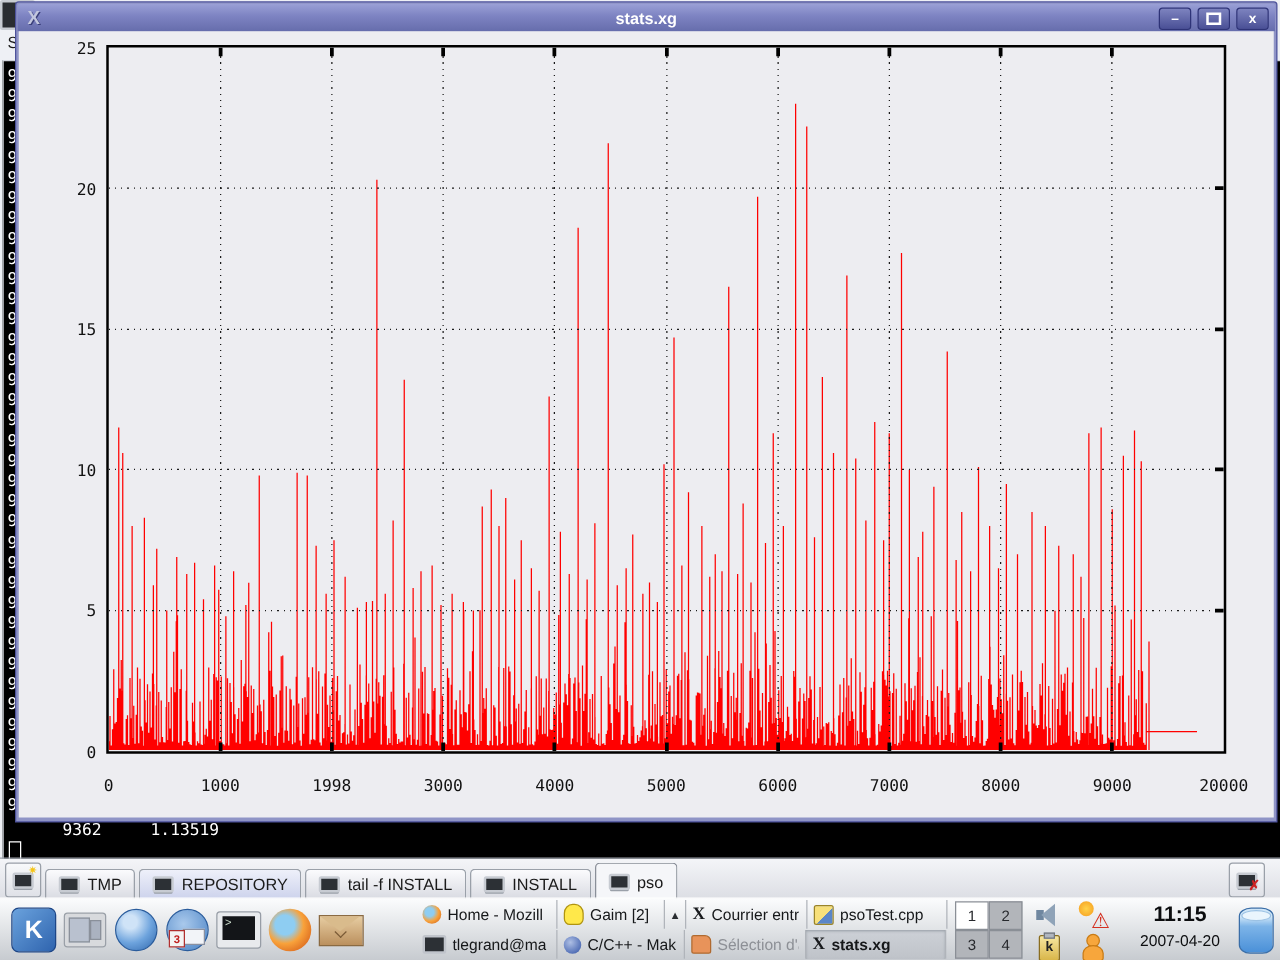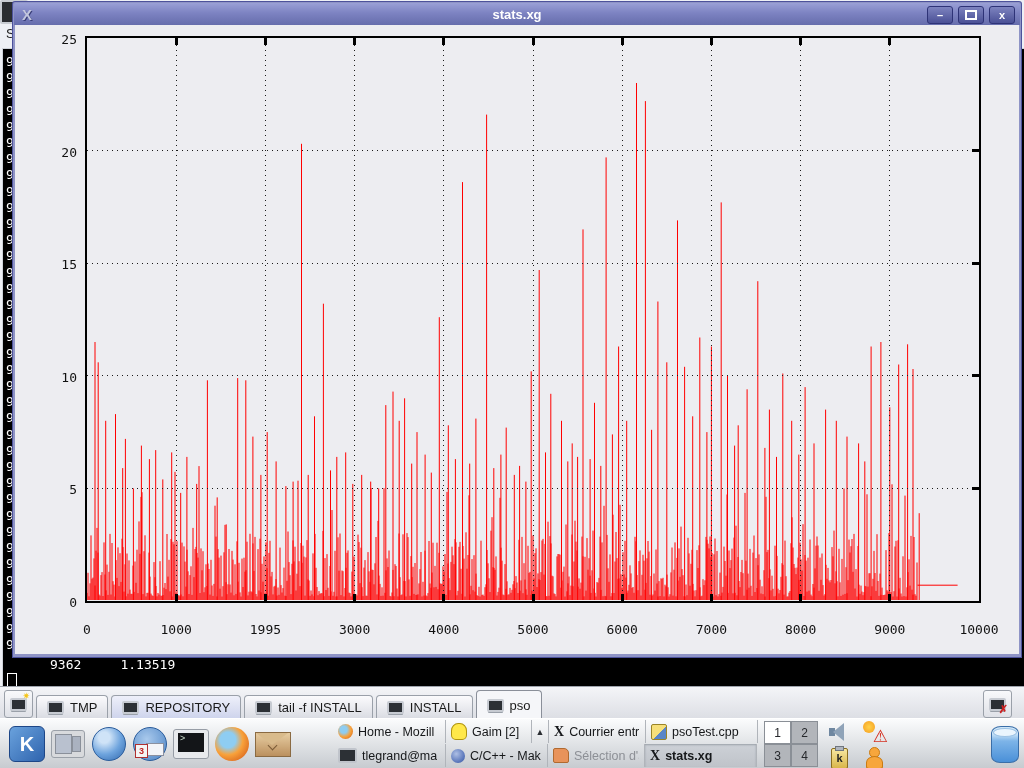--- a/index.html
+++ b/index.html
@@ -268,29 +268,29 @@
           <div class="ylab" style="top: 559px;">0</div>
           <div class="ylab" style="top: 446.4px;">5</div>
           <div class="ylab" style="top: 333.8px;">10</div>
           <div class="ylab" style="top: 221.2px;">15</div>
           <div class="ylab" style="top: 108.6px;">20</div>
           <div class="ylab" style="top: -4px;">25</div>
         </div>
       <div id="xlabels">
           <div class="xlab" style="left: -26px;">0</div>
           <div class="xlab" style="left: 63.2px;">1000</div>
-          <div class="xlab" style="left: 152.4px;">1995</div>
+          <div class="xlab" style="left: 152.4px;">1998</div>
           <div class="xlab" style="left: 241.6px;">3000</div>
           <div class="xlab" style="left: 330.8px;">4000</div>
           <div class="xlab" style="left: 420px;">5000</div>
           <div class="xlab" style="left: 509.2px;">6000</div>
           <div class="xlab" style="left: 598.4px;">7000</div>
           <div class="xlab" style="left: 687.6px;">8000</div>
           <div class="xlab" style="left: 776.8px;">9000</div>
-          <div class="xlab" style="left: 866px;">10000</div>
+          <div class="xlab" style="left: 866px;">20000</div>
         </div>
     </div>
   </div>
 </div>
 
 <div id="tabbar">
   <span class="sqbtn" id="newtab-btn">
     <span class="mini-mon"></span>
     <span class="sparkle">✷</span>
   </span>
@@ -394,15 +394,19 @@
       <span class="pcell">4</span>
     </div>
 
   <div id="tray">
     <span class="tray-ic ic-vol"></span>
     <span class="tray-ic ic-warn"></span>
     <span class="ic-klip">k</span>
     <span class="tray-ic ic-person"></span>
   </div>
 
+  <div id="clock">
+    <div class="time">11:15</div>
+    <div class="date">2007-04-20</div>
+  </div>
 
   <span id="glass"></span>
 </div>
 
 </body></html>

